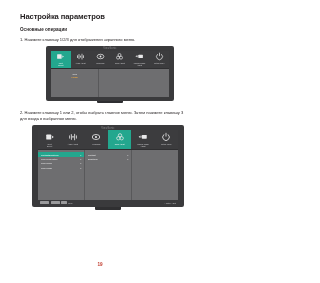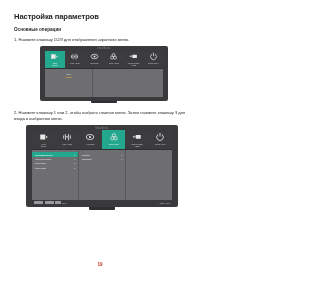--- a/index.html
+++ b/index.html
@@ -6,21 +6,21 @@
   body{
     width:200px;height:283px;
     background:#ffffff;
     font-family:"Liberation Sans", sans-serif;
     overflow:hidden;
     position:relative;
   }
   .page{
     width:200px;height:274px;
     box-sizing:border-box;
-    padding:13px 14px 0 14px;
+    padding:13px 14px 0 20px;
     position:relative;
   }
   .doc-title{
     font-size:7.6px;
     font-weight:bold;
     color:#231f20;
     letter-spacing:-0.1px;
     margin:0 0 5.5px 0;
     line-height:1.1;
   }

